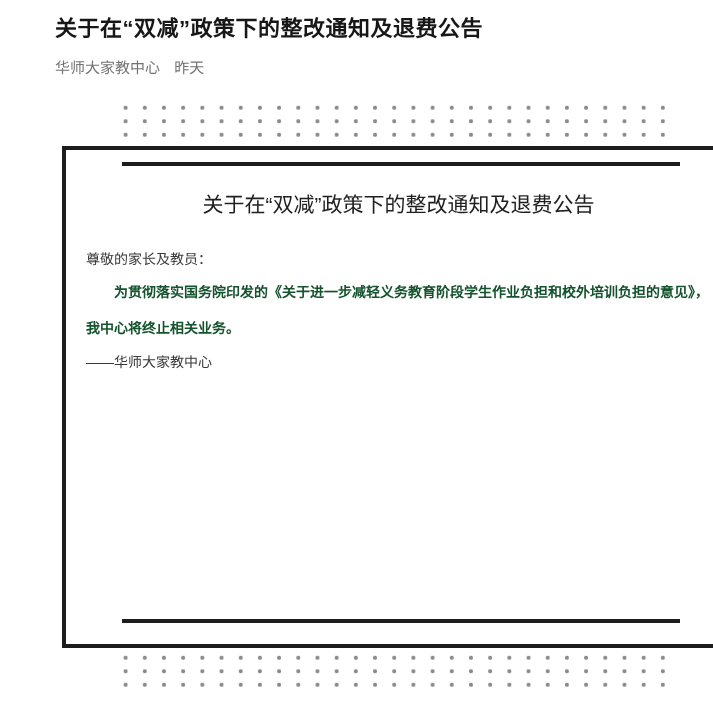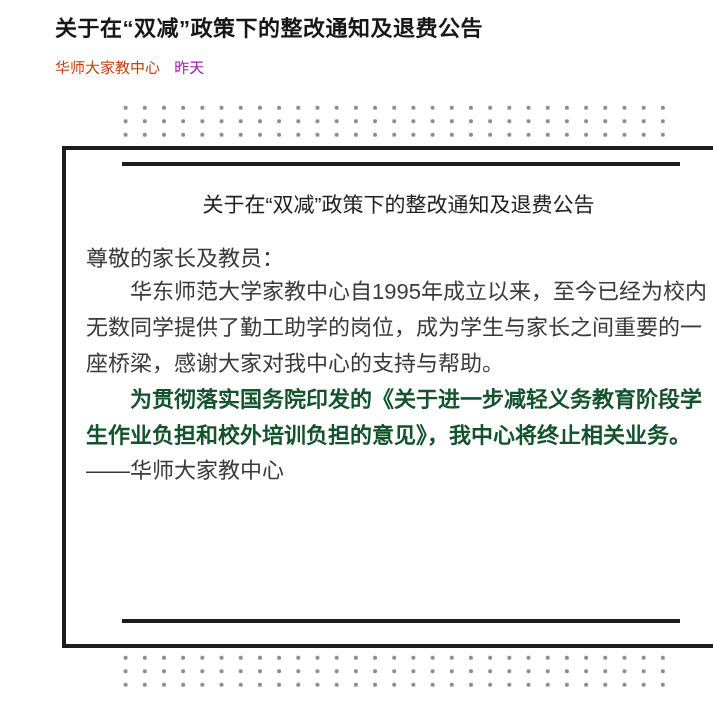--- a/index.html
+++ b/index.html
@@ -20,22 +20,22 @@
     line-height: 30px;
     font-weight: 700;
     letter-spacing: 0.5px;
     color: #171717;
   }
   .article-meta {
     margin: 13px 15px 0 15px;
     font-size: 15px;
     line-height: 21px;
   }
-  .meta-author { color: #c2410c; cursor: pointer; }
-  .meta-time  { color: #a21caf; margin-left: 10px; }
+  .meta-author { color: #737373; cursor: pointer; }
+  .meta-time  { color: #737373; margin-left: 10px; }
   
   .dots {
     width: 560px;
     height: 40px;
     margin-left: 76px;
     background-image: radial-gradient(circle, #8a8a8a 1.8px, rgba(138,138,138,0) 2.3px);
     background-size: 19.2px 13.5px;
     background-position: 0 0;
   }
   .dots-top    { margin-top: 23px; }
@@ -60,21 +60,21 @@
   .rule-top    { top: 12px; }
   .rule-bottom { bottom: 21px; }
   .notice-title {
     margin: 38px 0 0 0;
     text-align: center;
     font-size: 21px;
     line-height: 34px;
     font-weight: 400;
     color: #1f1f1f;
   }
-  .notice-body { color: #3a3a3a; font-size: 22px; }
+  .notice-body { color: #3a3a3a; font-size: 14px; }
   .salutation {
     margin-top: 22px;
     line-height: 30px;
   }
   .para {
     line-height: 36px;
     text-align: left;
   }
   .indent { text-indent: 2em; }
   .bold   { font-weight: 700; color: #14532d; }
@@ -99,21 +99,20 @@
   <div class="dots dots-top"></div>
 
   <div class="notice-box">
     <div class="rule rule-top"></div>
 
     <h2 class="notice-title">关于在“双减”政策下的整改通知及退费公告</h2>
 
     <div class="notice-body">
       <p class="salutation">尊敬的家长及教员：</p>
 
-      <p class="para indent">华东师范大学家教中心自1995年成立以来，至今已经为校内无数同学提供了勤工助学的岗位，成为学生与家长之间重要的一座桥梁，感谢大家对我中心的支持与帮助。</p>
 
       <p class="para indent bold">为贯彻落实国务院印发的《关于进一步减轻义务教育阶段学生作业负担和校外培训负担的意见》，我中心将终止相关业务。</p>
 
 
       <p class="sign sign-first">——华师大家教中心</p>
 
     </div>
 
     <div class="rule rule-bottom"></div>
   </div>

